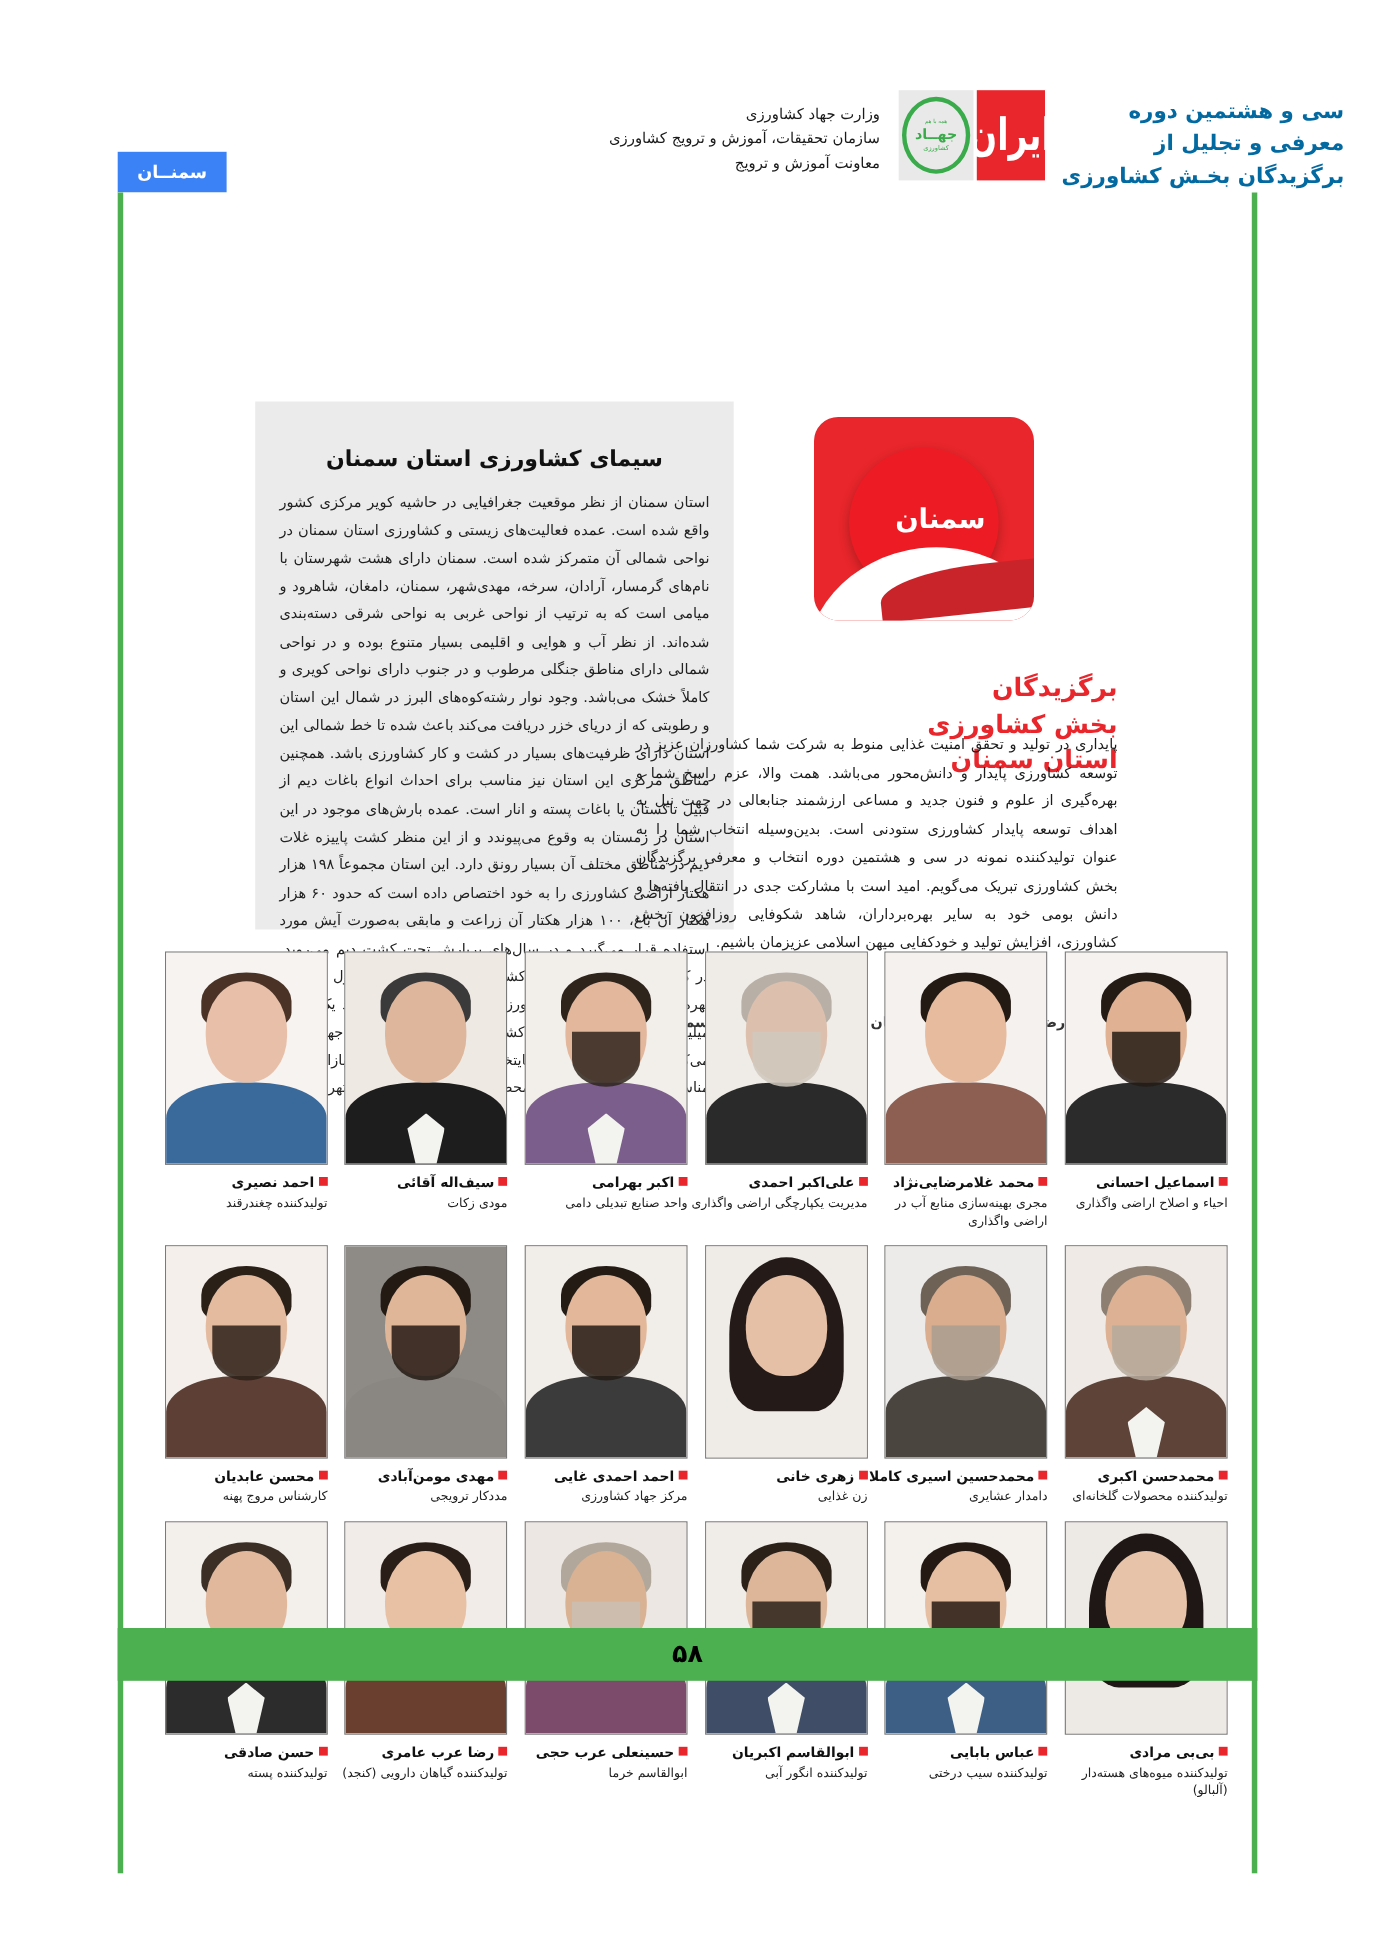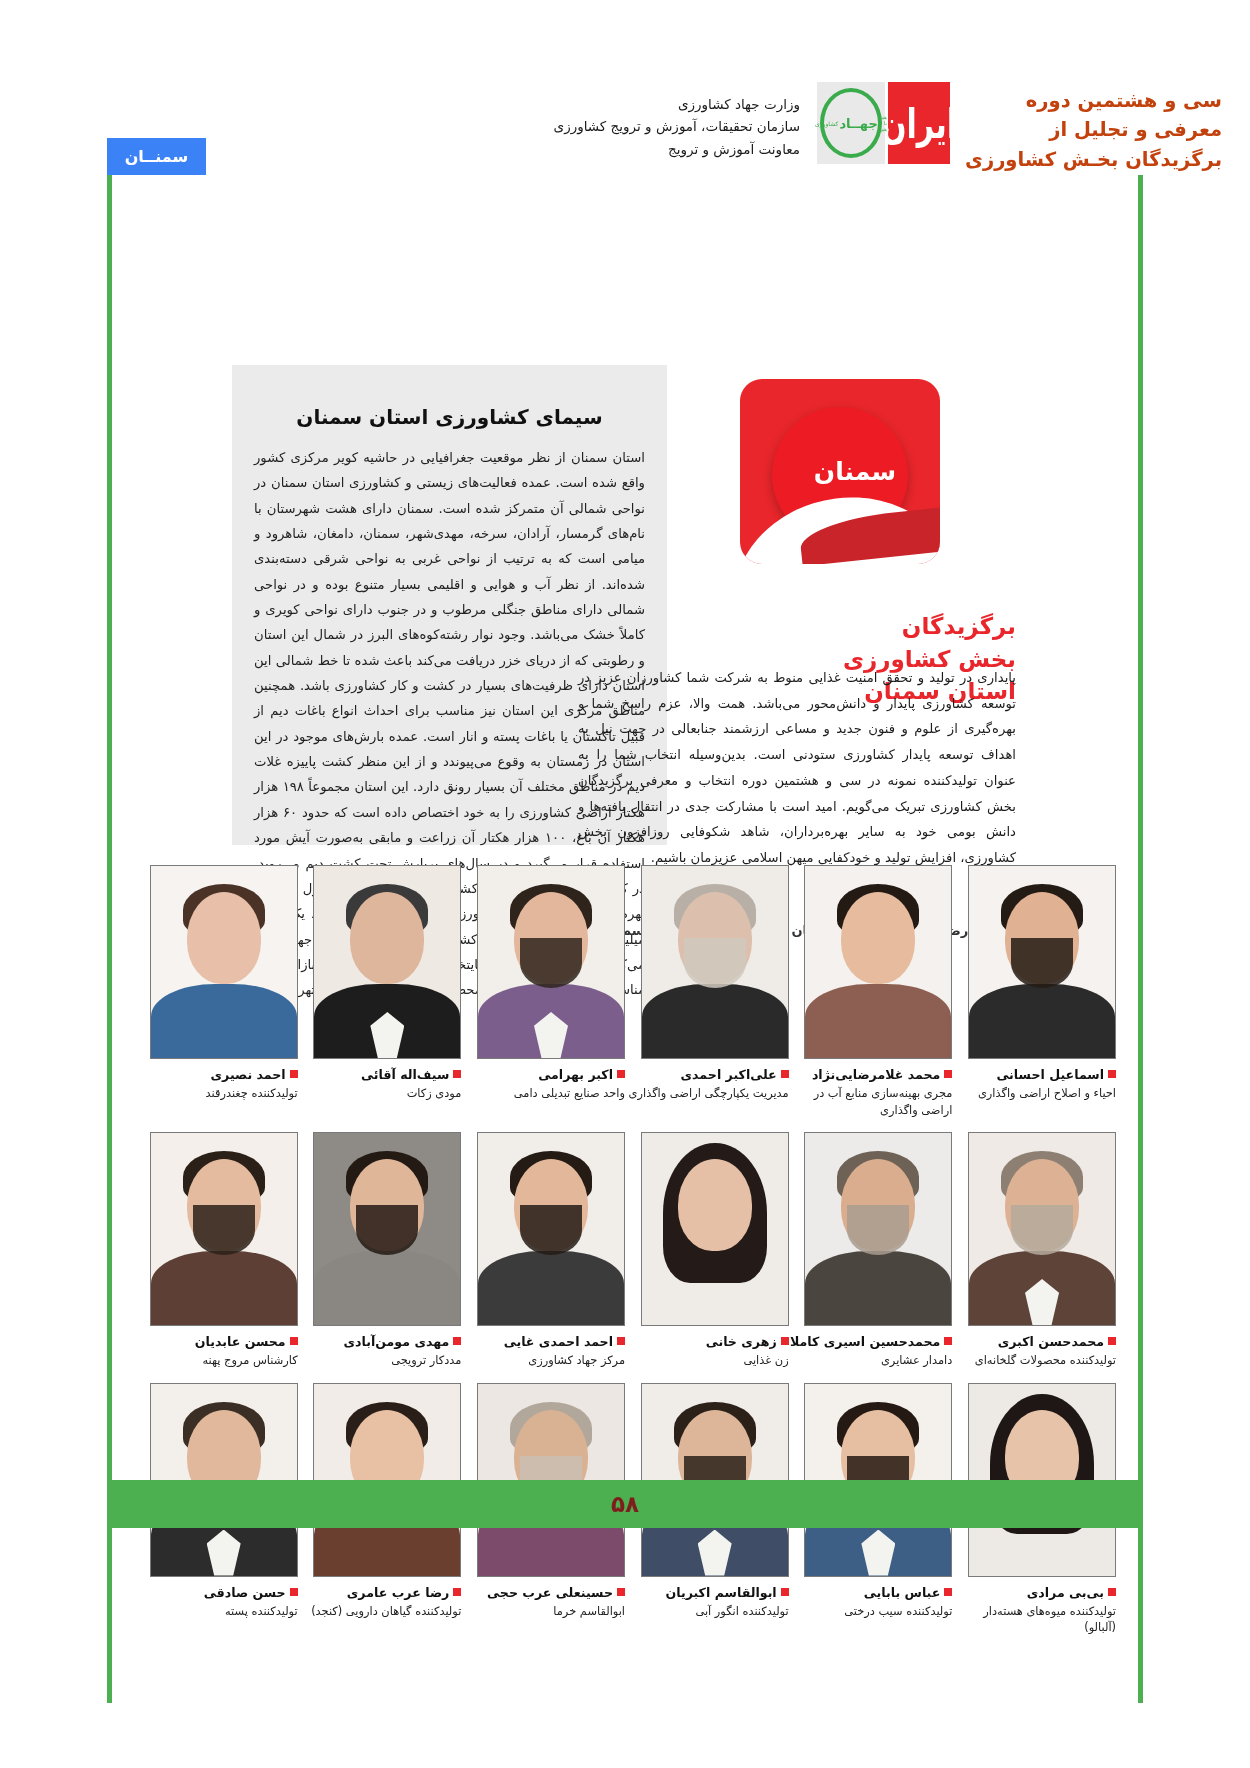--- a/index.html
+++ b/index.html
@@ -23,21 +23,21 @@
     background: #ffffff;
   }
 
   .mast-title {
     position: absolute;
     top: 86px; right: 28px;
     width: 260px;
     font-weight: bold;
     font-size: 19.5px;
     line-height: 1.5;
-    color: #c2410c;
+    color: #0369a1;
     letter-spacing: -0.3px;
   }
 
   .mast-iran-box {
     position: absolute;
     top: 82px; right: 300px;
     width: 62px; height: 82px;
     background: #e8262b;
     display: flex;
     align-items: center;
@@ -68,21 +68,21 @@
     position: absolute;
     inset: 0;
     border: 4px solid #3aab4b;
     border-radius: 50%;
     border-top-color: #3aab4b;
   }
   .jahad-inner {
     position: absolute;
     inset: 9px;
     display: flex;
-    flex-direction: row;
+    flex-direction: column;
     align-items: center;
     justify-content: center;
     gap: 1px;
   }
   .jahad-tiny { font-size: 5px; color: #3aab4b; }
   .jahad-main { font-size: 13px; color: #3aab4b; font-weight: bold; letter-spacing: -0.5px; }
   .jahad-sub { font-size: 6px; color: #3aab4b; }
 
   .mast-ministry {
     position: absolute;
@@ -121,21 +121,21 @@
   .page-footer-bar {
     position: absolute;
     top: 1480px; left: 107px;
     width: 1036px; height: 48px;
     background: #4caf50;
     display: flex;
     align-items: center;
     justify-content: center;
   }
   .page-num {
-    color: #7f1d1d;
+    color: #000000;
     font-size: 23px;
     font-weight: bold;
     letter-spacing: 2px;
     text-align: right;
   }
 
   
   .article-col {
     position: absolute;
     top: 190px; left: 120px;

